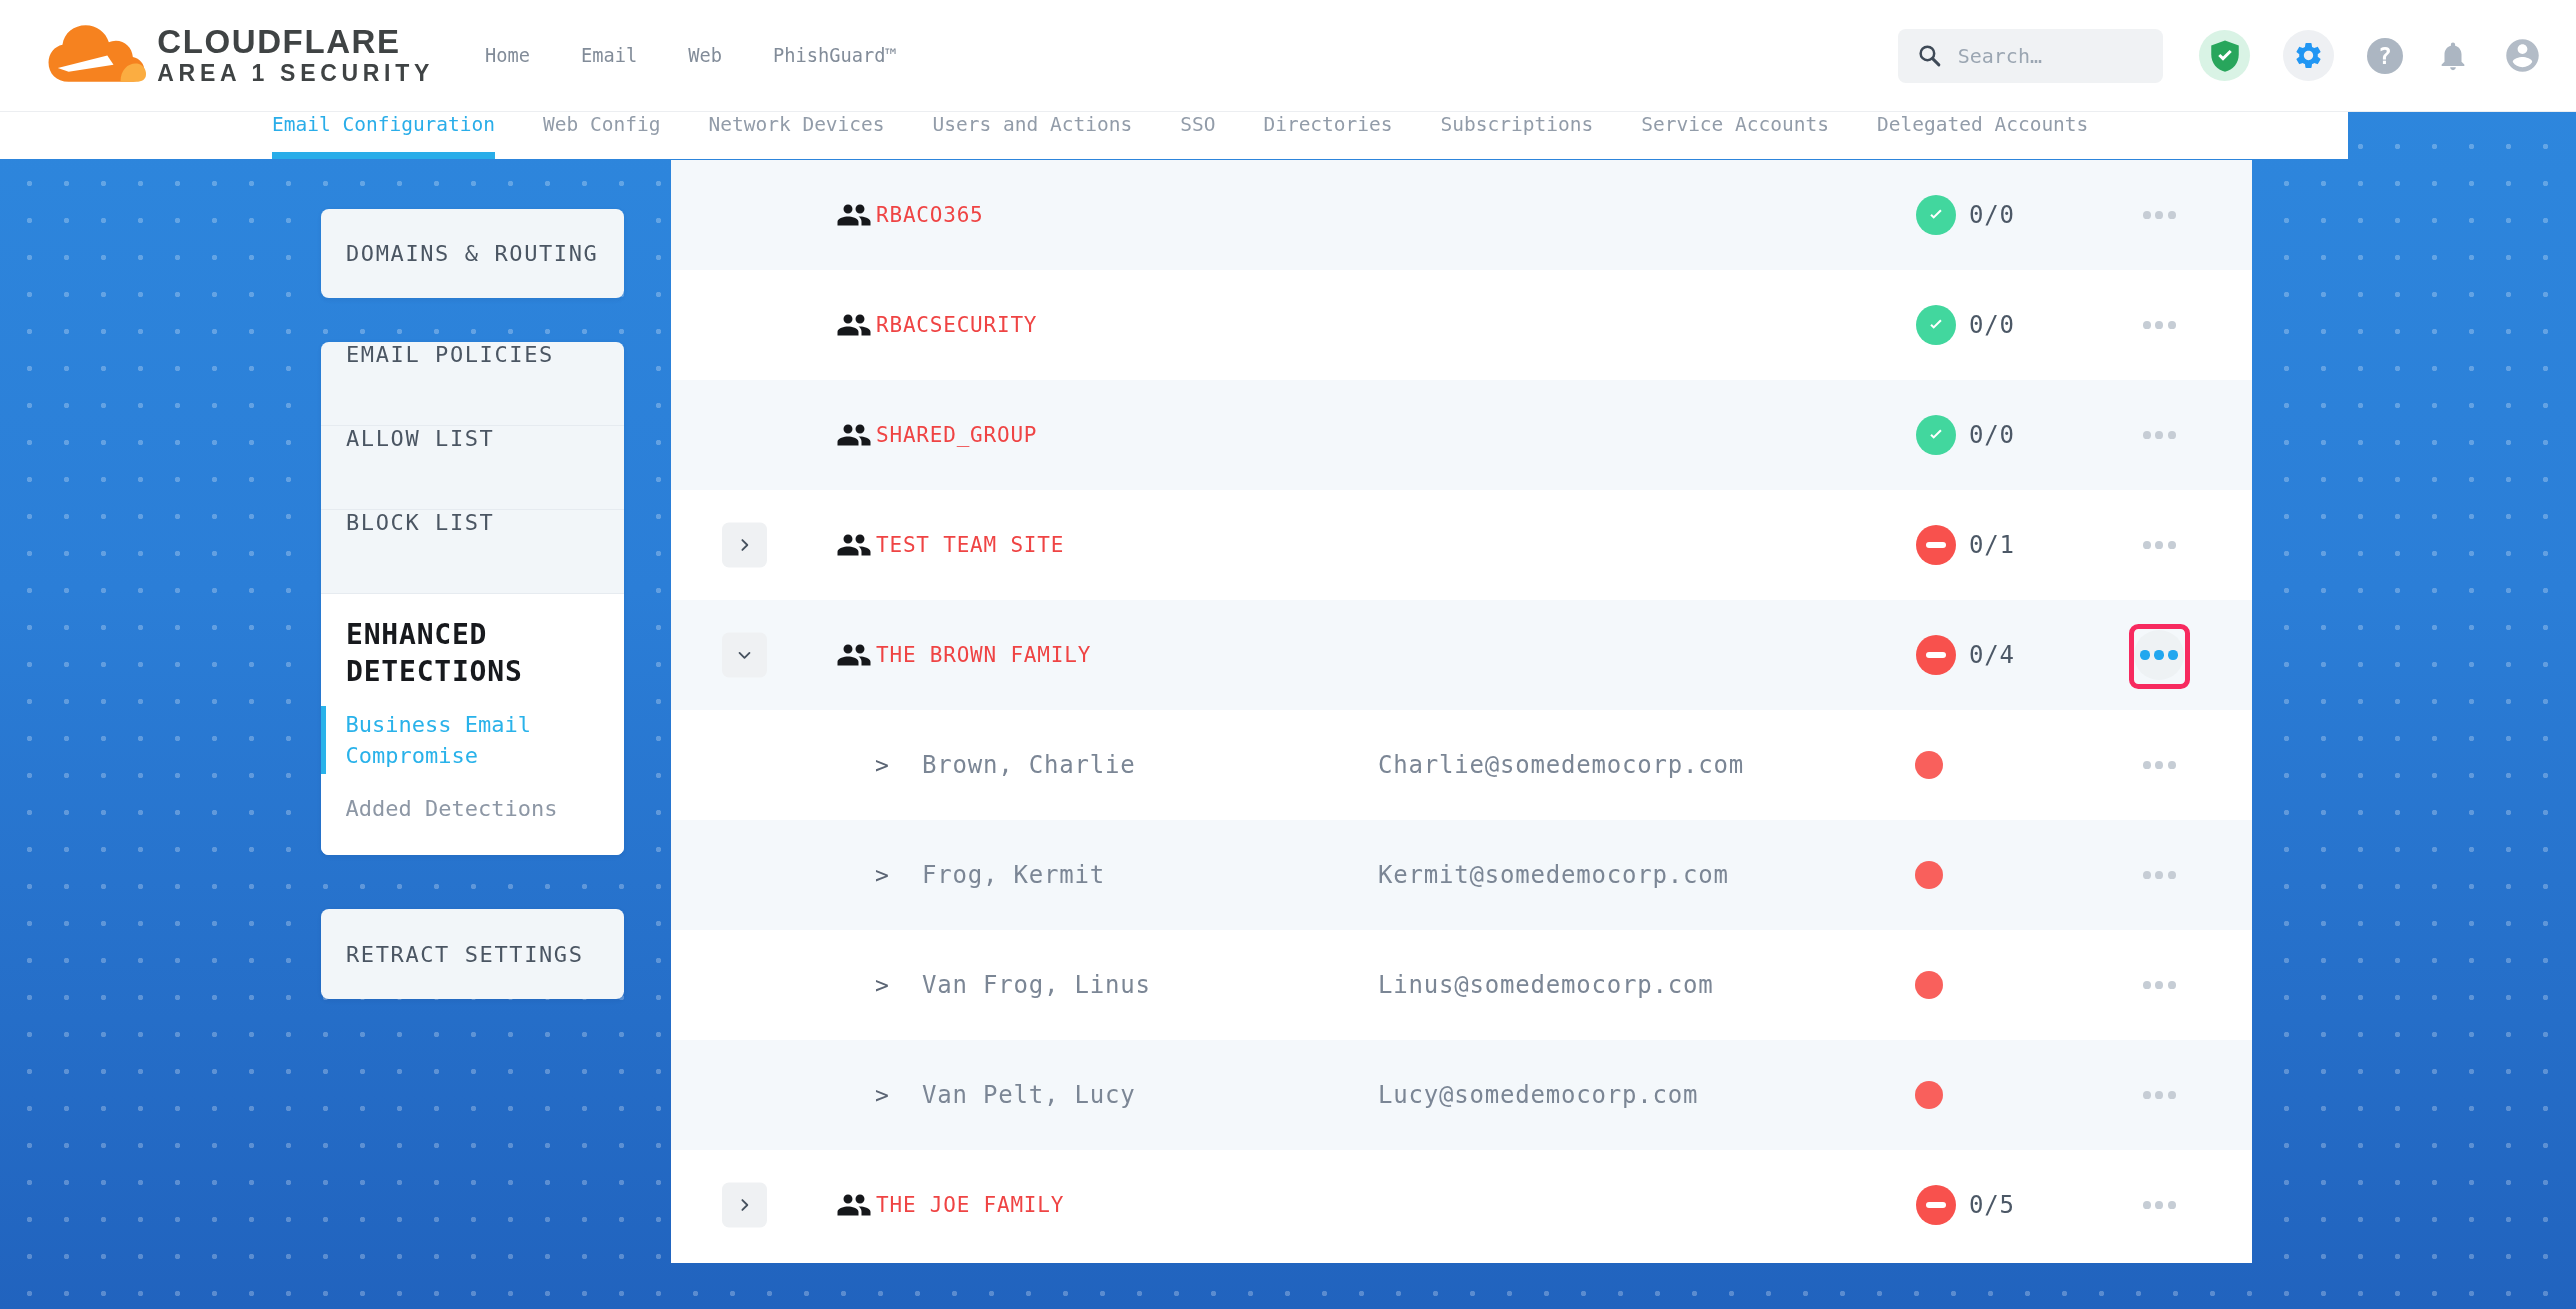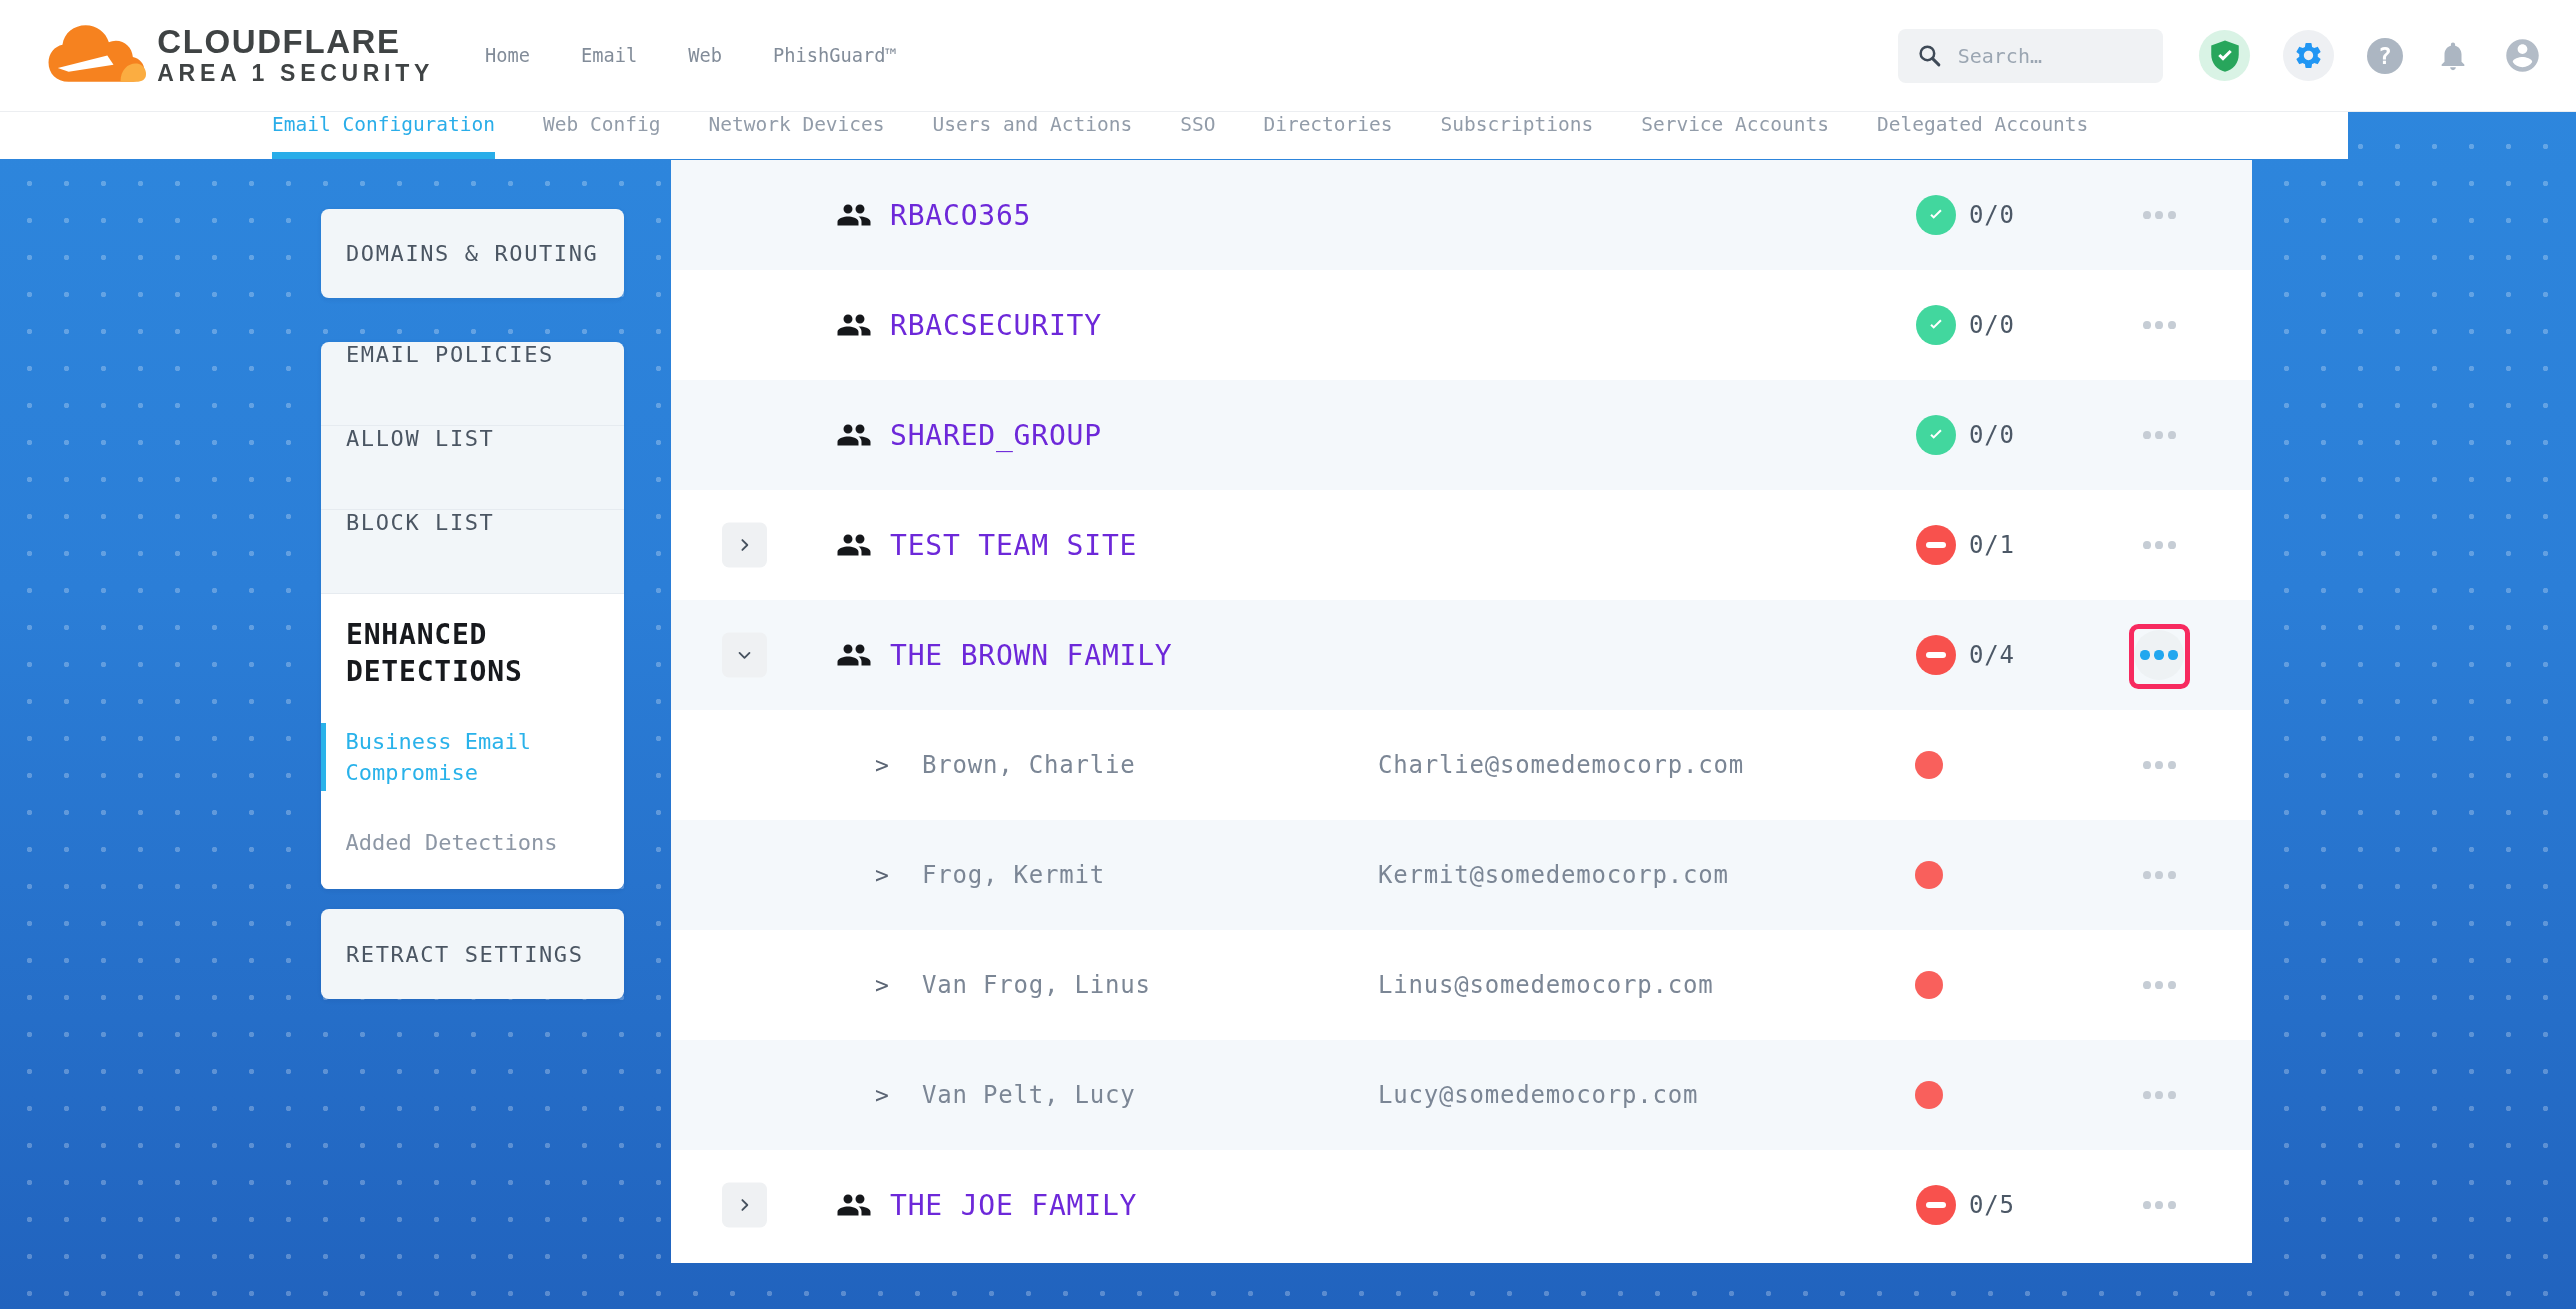--- a/index.html
+++ b/index.html
@@ -48,35 +48,35 @@
   .side-card { position:absolute; left:321px; width:303px; background:#f2f6f9; border-radius:7.8px;
     z-index:2; box-shadow:0 1.6px 4.7px rgba(20,40,80,.08); overflow:hidden; }
   .card-domains { top:209px; height:89px; display:flex; align-items:center; }
   .card-domains .side-label { padding-left:25px; }
   .side-label { font-size:22px; color:#4b5663; letter-spacing:1.6px; }
   .card-policies { top:342px; }
   .pol-item { height:84px; display:flex; align-items:flex-start; padding-left:25px;
     border-bottom:1.6px solid #e6ebf0; cursor:pointer; }
   .active-section { background:#ffffff; padding:22px 0 28px 0; }
   .enh-header { padding:0 25px; font-size:28px; font-weight:bold; color:#17191d; line-height:37px; letter-spacing:0.8px; }
-  .sub-item { margin-top:33px; padding:3.1px 23px 3.1px 19.5px; font-size:22px; line-height:31px; cursor:pointer; }
+  .sub-item { margin-top:16px; padding:3.1px 23px 3.1px 19.5px; font-size:22px; line-height:31px; cursor:pointer; }
   .sub-item.active { color:#29b2ea; border-left:5.4px solid #29b2ea; }
   .sub-item.plain { color:#8d97a5; border-left:5.4px solid transparent; }
   .card-retract { top:909px; height:90px; display:flex; align-items:center; }
   .card-retract .side-label { padding-left:25px; }
 
   
   .panel { position:absolute; left:671px; top:160px; width:1581px; height:1103px; background:#fff; z-index:3; }
   .row { position:relative; height:110px; }
   .row.stripe { background:#f4f8fb; }
   .vcenter { position:absolute; top:50%; transform:translateY(-50%); }
   .expander { left:51px; width:45px; height:45px; background:#eff1f3; border-radius:7px;
     display:flex; align-items:center; justify-content:center; cursor:pointer; }
   .grp-icon { left:165px; width:36px; height:36px; }
-  .row-name { left:219px; font-size:28px; color:#6d28d9; letter-spacing:0.8px; white-space:nowrap; }
+  .row-name { left:205px; font-size:21px; color:#ef4444; letter-spacing:0.8px; white-space:nowrap; }
   .child-chevron { left:204px; font-size:23px; color:#5b6574; }
   .child-name { left:251px; font-size:24px; color:#7b8695; letter-spacing:0.8px; white-space:nowrap; }
   .row-email { left:707px; font-size:24px; color:#7b8695; letter-spacing:0.8px; white-space:nowrap; }
   .badge { left:1245px; width:40px; height:40px; border-radius:50%;
     display:flex; align-items:center; justify-content:center; }
   .badge.ok { background:#42d79e; }
   .badge.bad { background:#f8514d; }
   .badge .minus { width:20px; height:5.4px; border-radius:3.1px; background:#fff; }
   .count { left:1298px; font-size:24px; color:#4c5866; letter-spacing:0.8px; }
   .dot-status { left:1244px; width:28px; height:28px; border-radius:50%; background:#f9605c; }

